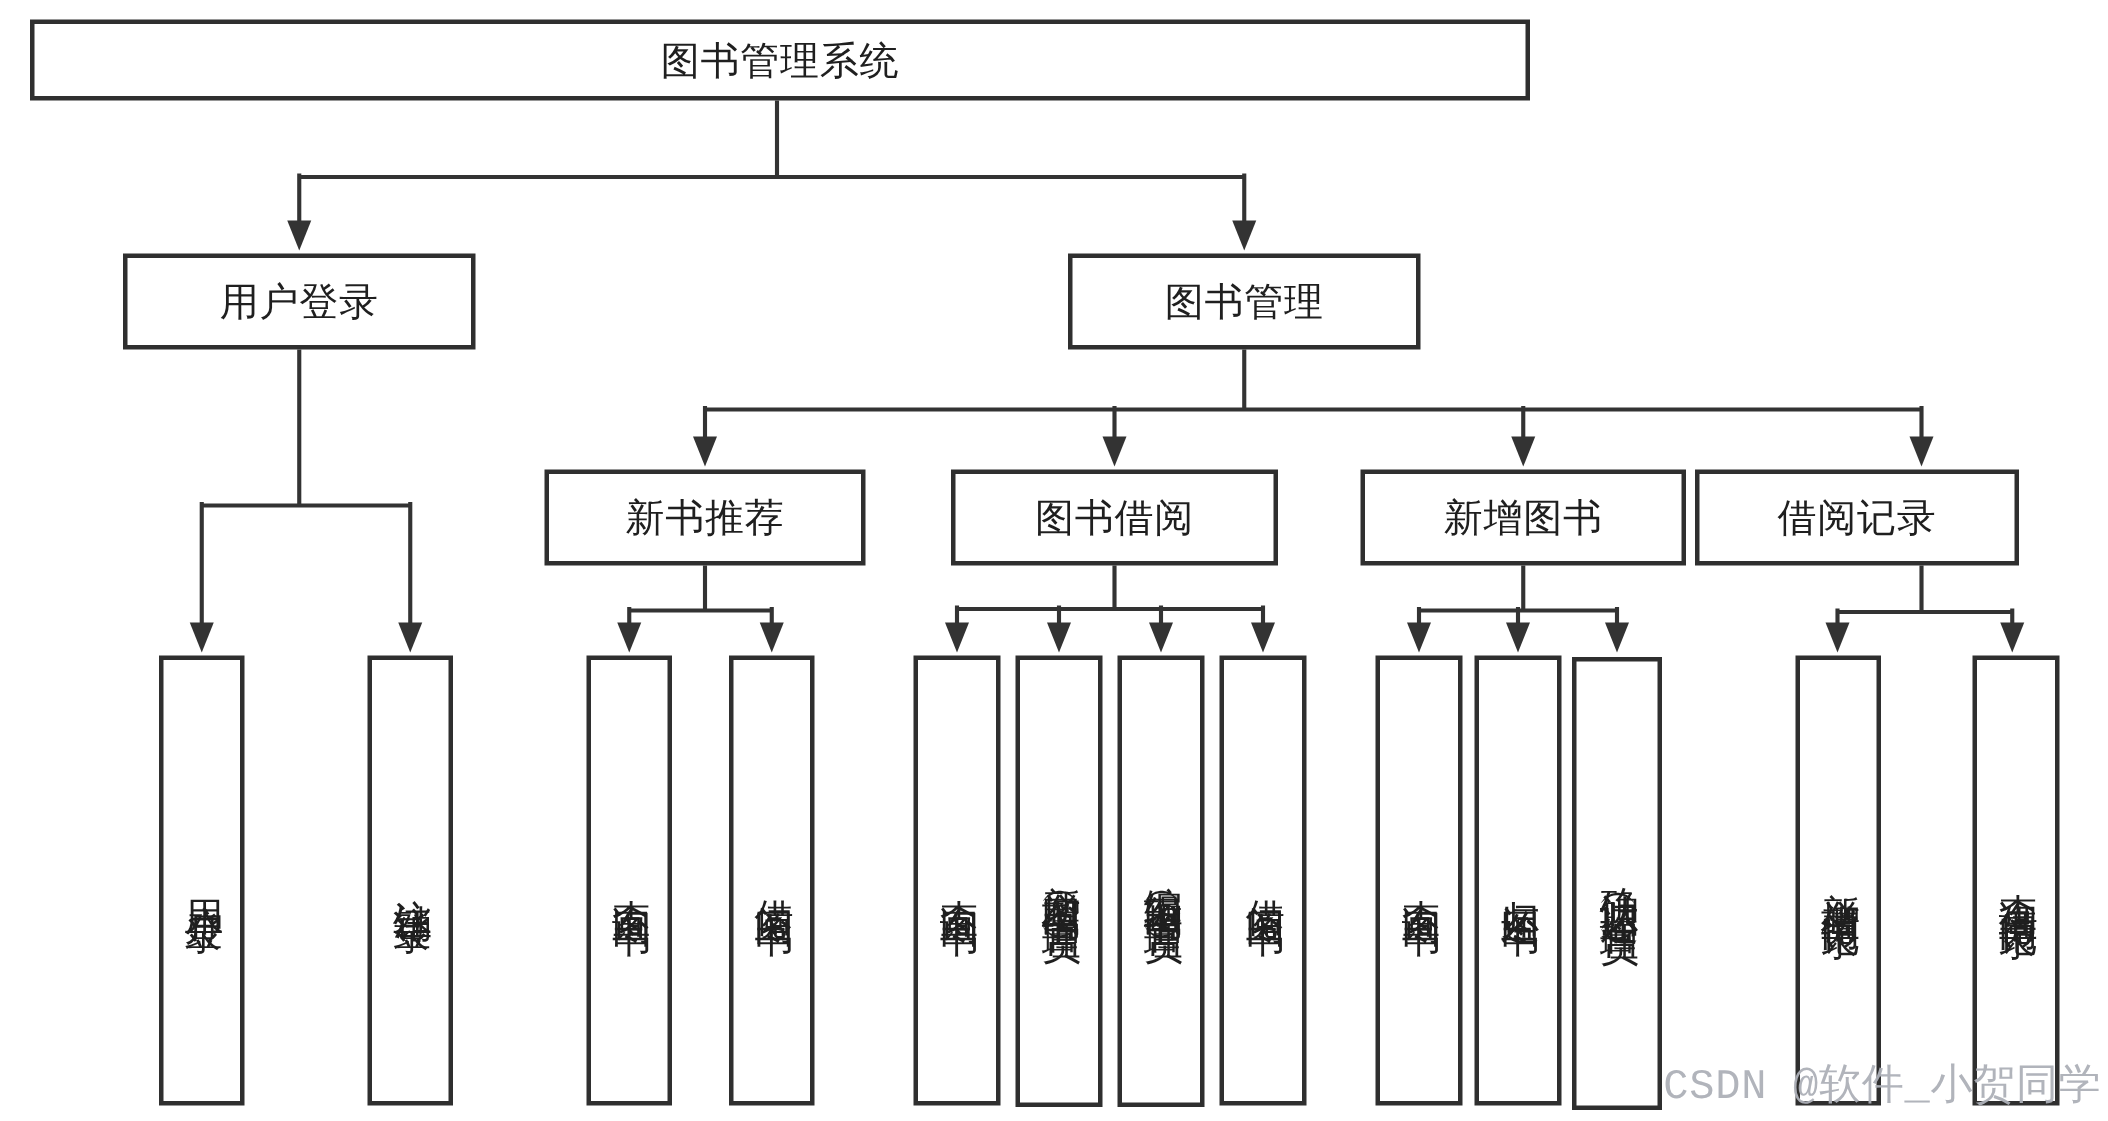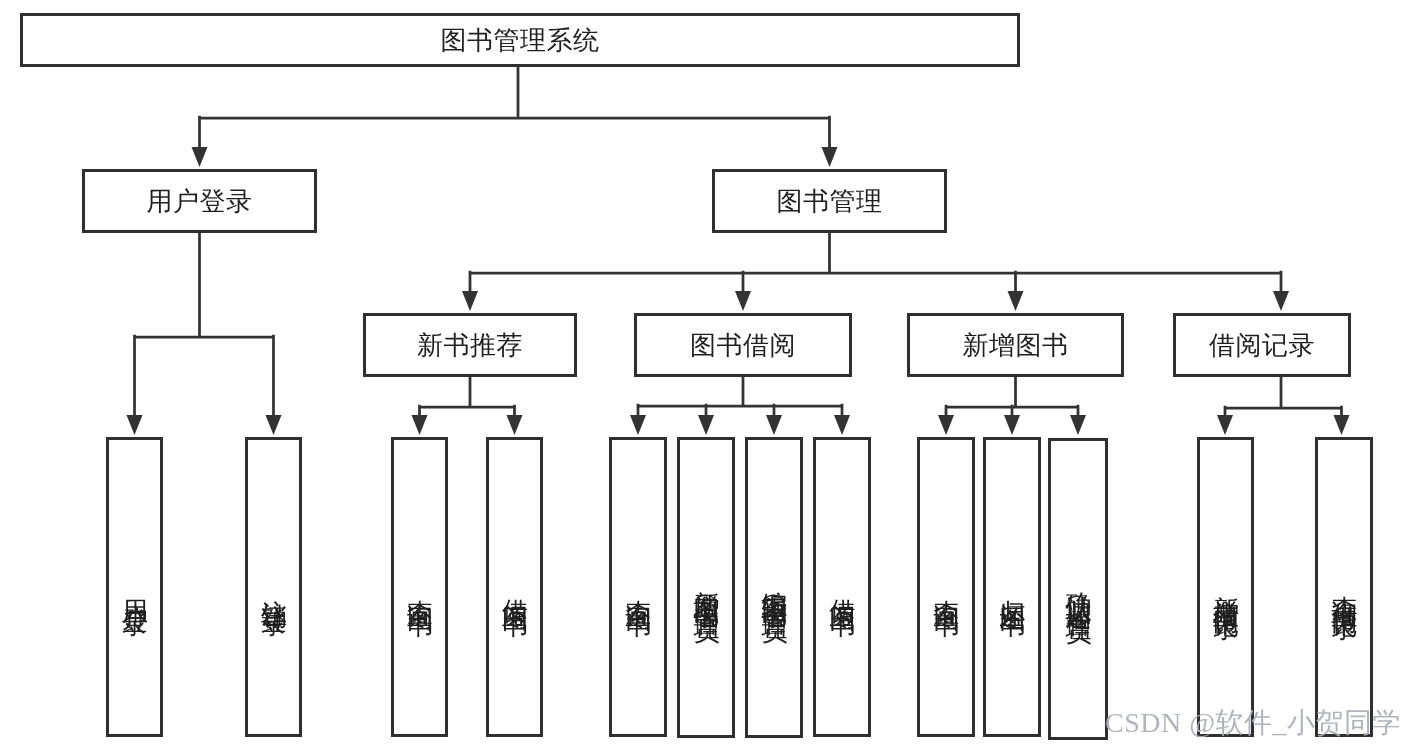--- a/index.html
+++ b/index.html
@@ -8,21 +8,21 @@
     --text:#1f1f1f;
     --background:#ffffff;
     --watermark:#adb0b8;
   }
   html,body{margin:0;padding:0;background:#fff;}
   #canvas{
     position:relative;
     width:1405px;height:747px;
     background:var(--background);
     overflow:hidden;
-    font-family:Liberation Serif, serif;
+    font-family:Liberation Mono, monospace;
     color:var(--text);
   }
   #wires{position:absolute;left:0;top:0;width:1405px;height:747px;}
   .ln{stroke:var(--line);stroke-width:2.75;fill:none;stroke-linecap:square;}
   .ar{fill:var(--line);stroke:none;}
   .box{
     position:absolute;
     box-sizing:border-box;
     border:3px solid var(--border);
     background:#fff;
@@ -90,21 +90,21 @@
   </svg>
 
   <div class="box hbox" style="left:20px;top:13px;width:1000px;height:54px;">图书管理系统</div>
 
   <div class="box hbox" style="left:82px;top:169px;width:235px;height:64px;">用户登录</div>
   <div class="box hbox" style="left:712px;top:169px;width:235px;height:64px;">图书管理</div>
 
   <div class="box hbox" style="left:634px;top:313px;width:218px;height:64px;">图书借阅</div>
   <div class="box hbox" style="left:363px;top:313px;width:214px;height:64px;">新书推荐</div>
   <div class="box hbox" style="left:907px;top:313px;width:217px;height:64px;">新增图书</div>
-  <div class="box hbox" style="left:1173px;top:313px;width:178px;height:64px;">借阅记录</div>
+  <div class="box hbox" style="left:1130px;top:313px;width:216px;height:64px;">借阅记录</div>
 
   <div class="box vbox" style="left:106px;top:437px;width:57px;height:300px;">用户登录</div>
   <div class="box vbox" style="left:245px;top:437px;width:57px;height:300px;">注销登录</div>
 
   <div class="box vbox" style="left:391px;top:437px;width:57px;height:300px;">查询图书</div>
   <div class="box vbox" style="left:486px;top:437px;width:57px;height:300px;">借阅图书</div>
 
   <div class="box vbox" style="left:609px;top:437px;width:58px;height:300px;">查询图书</div>
   <div class="box vbox" style="left:677px;top:437px;width:58px;height:301px;">新增图书（管理员）</div>
   <div class="box vbox" style="left:745px;top:437px;width:58px;height:301px;">编辑图书（管理员）</div>

